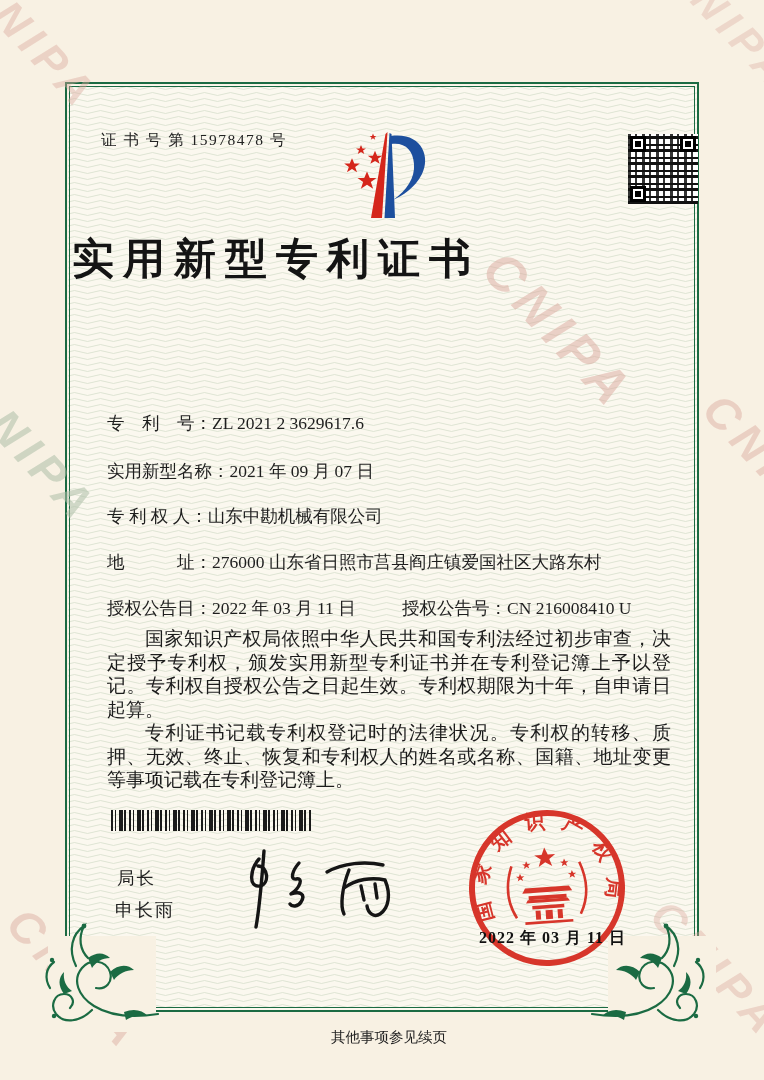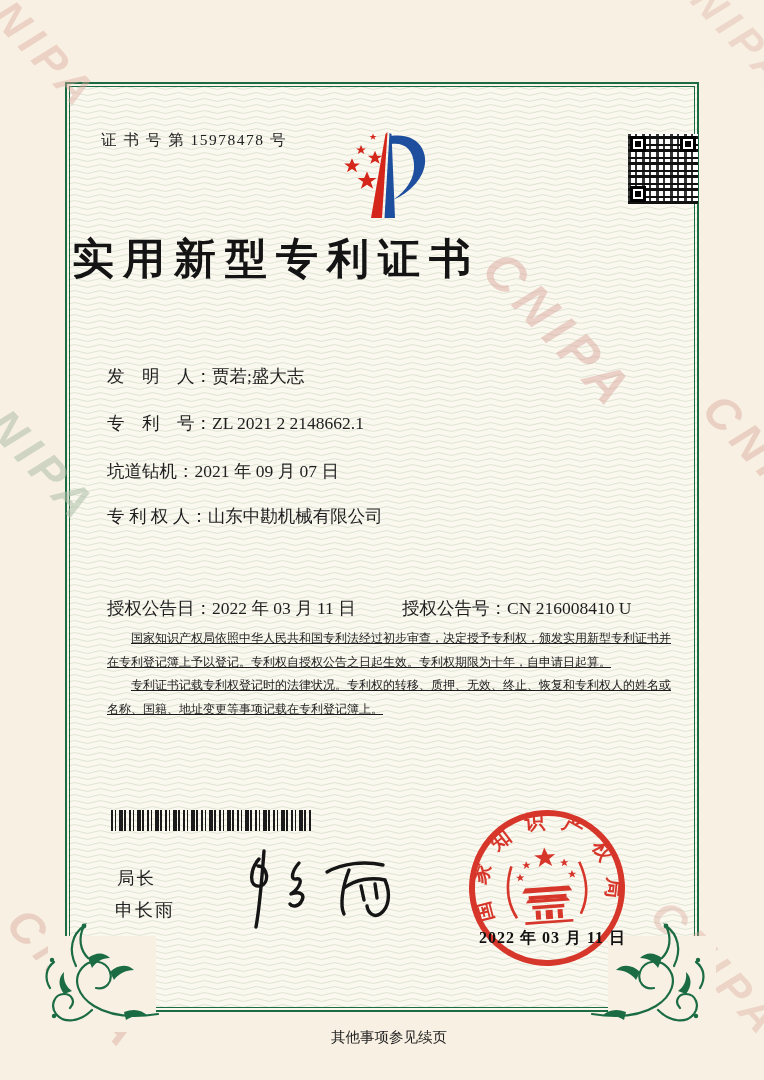--- a/index.html
+++ b/index.html
@@ -43,22 +43,22 @@
         repeating-linear-gradient(90deg,rgba(17,17,17,.85) 0 3px,transparent 3px 7px,rgba(17,17,17,.85) 7px 9px,transparent 9px 14px);}
   .qr .finder{position:absolute;width:10px;height:10px;border:3px solid #000;background:#fff;}
   .qr .finder::after{content:"";position:absolute;left:2px;top:2px;width:6px;height:6px;background:#000;}
   .qr .f1{left:2px;top:2px;} .qr .f2{right:2px;top:2px;} .qr .f3{left:2px;bottom:2px;}
   .title{position:absolute;left:65px;top:231px;width:630px;
          font-size:42px;font-weight:700;letter-spacing:9px;color:#141414;}
   .field{position:absolute;left:100px;font-size:17.5px;color:#1e1e1e;white-space:nowrap;}
   .f-r1{top:317px;} .f-r2{top:364px;} .f-r3{top:411px;} .f-r4{top:459px;}
   .f-r5{top:504px;} .f-r6{top:550px;} .f-r7{top:596px;}
   .grant2{position:absolute;left:295px;}
-  .paras{position:absolute;left:100px;top:627px;width:564px;font-size:12px;
-         line-height:23.5px;text-align:justify;color:#1c1c1c;text-decoration:underline;}
+  .paras{position:absolute;left:100px;top:627px;width:564px;font-size:19px;
+         line-height:23.5px;text-align:justify;color:#1c1c1c;}
   .paras p{margin:0;text-indent:2em;}
   .barcode{position:absolute;left:104px;top:810px;width:200px;height:21px;
       background:repeating-linear-gradient(90deg,#1a1a1a 0 2px,transparent 2px 4px,#1a1a1a 4px 5px,transparent 5px 8px,#1a1a1a 8px 12px,transparent 12px 13px,#1a1a1a 13px 15px,transparent 15px 18px);}
   .director-title{position:absolute;left:110px;top:866px;font-size:17.5px;letter-spacing:2px;}
   .director-name{position:absolute;left:108px;top:898px;font-size:18px;letter-spacing:2px;}
   .signature{position:absolute;left:222px;top:843px;}
   .seal{position:absolute;left:458px;top:806px;transform:rotate(-4deg);opacity:.92;}
   .seal-date{position:absolute;left:472px;top:928px;font-size:16px;letter-spacing:1px;
              color:#111;font-weight:bold;white-space:nowrap;}
   .page-no{position:absolute;left:65px;top:982px;width:630px;text-align:center;font-size:14.5px;}
@@ -301,24 +301,24 @@
     </svg>
 
     <div class="qr">
       <div class="finder f1"></div>
       <div class="finder f2"></div>
       <div class="finder f3"></div>
     </div>
 
     <div class="title">实用新型专利证书</div>
 
-    <div class="field f-r2"><span>发　明　人：</span><span>贾若;盛大志</span></div>
-    <div class="field f-r3"><span>专　利　号：</span><span>ZL 2021 2 2148662.1</span></div>
-    <div class="field f-r4"><span>坑道钻机：</span><span>2021 年 09 月 07 日</span></div>
+    <div class="field f-r3"><span>专　利　号：</span><span>ZL 2021 2 3629617.6</span></div>
+    <div class="field f-r4"><span>实用新型名称：</span><span>2021 年 09 月 07 日</span></div>
     <div class="field f-r5"><span>专 利 权 人：</span><span>山东中勘机械有限公司</span></div>
+    <div class="field f-r6"><span>地　　　址：</span><span>276000  山东省日照市莒县阎庄镇爱国社区大路东村</span></div>
     <div class="field f-r7">
       <span>授权公告日：</span><span>2022 年 03 月 11 日</span>
       <span class="grant2"><span>授权公告号：</span><span>CN 216008410 U</span></span>
     </div>
 
     <div class="paras">
       <p>国家知识产权局依照中华人民共和国专利法经过初步审查，决定授予专利权，颁发实用新型专利证书并在专利登记簿上予以登记。专利权自授权公告之日起生效。专利权期限为十年，自申请日起算。</p>
       <p>专利证书记载专利权登记时的法律状况。专利权的转移、质押、无效、终止、恢复和专利权人的姓名或名称、国籍、地址变更等事项记载在专利登记簿上。</p>
     </div>
 

